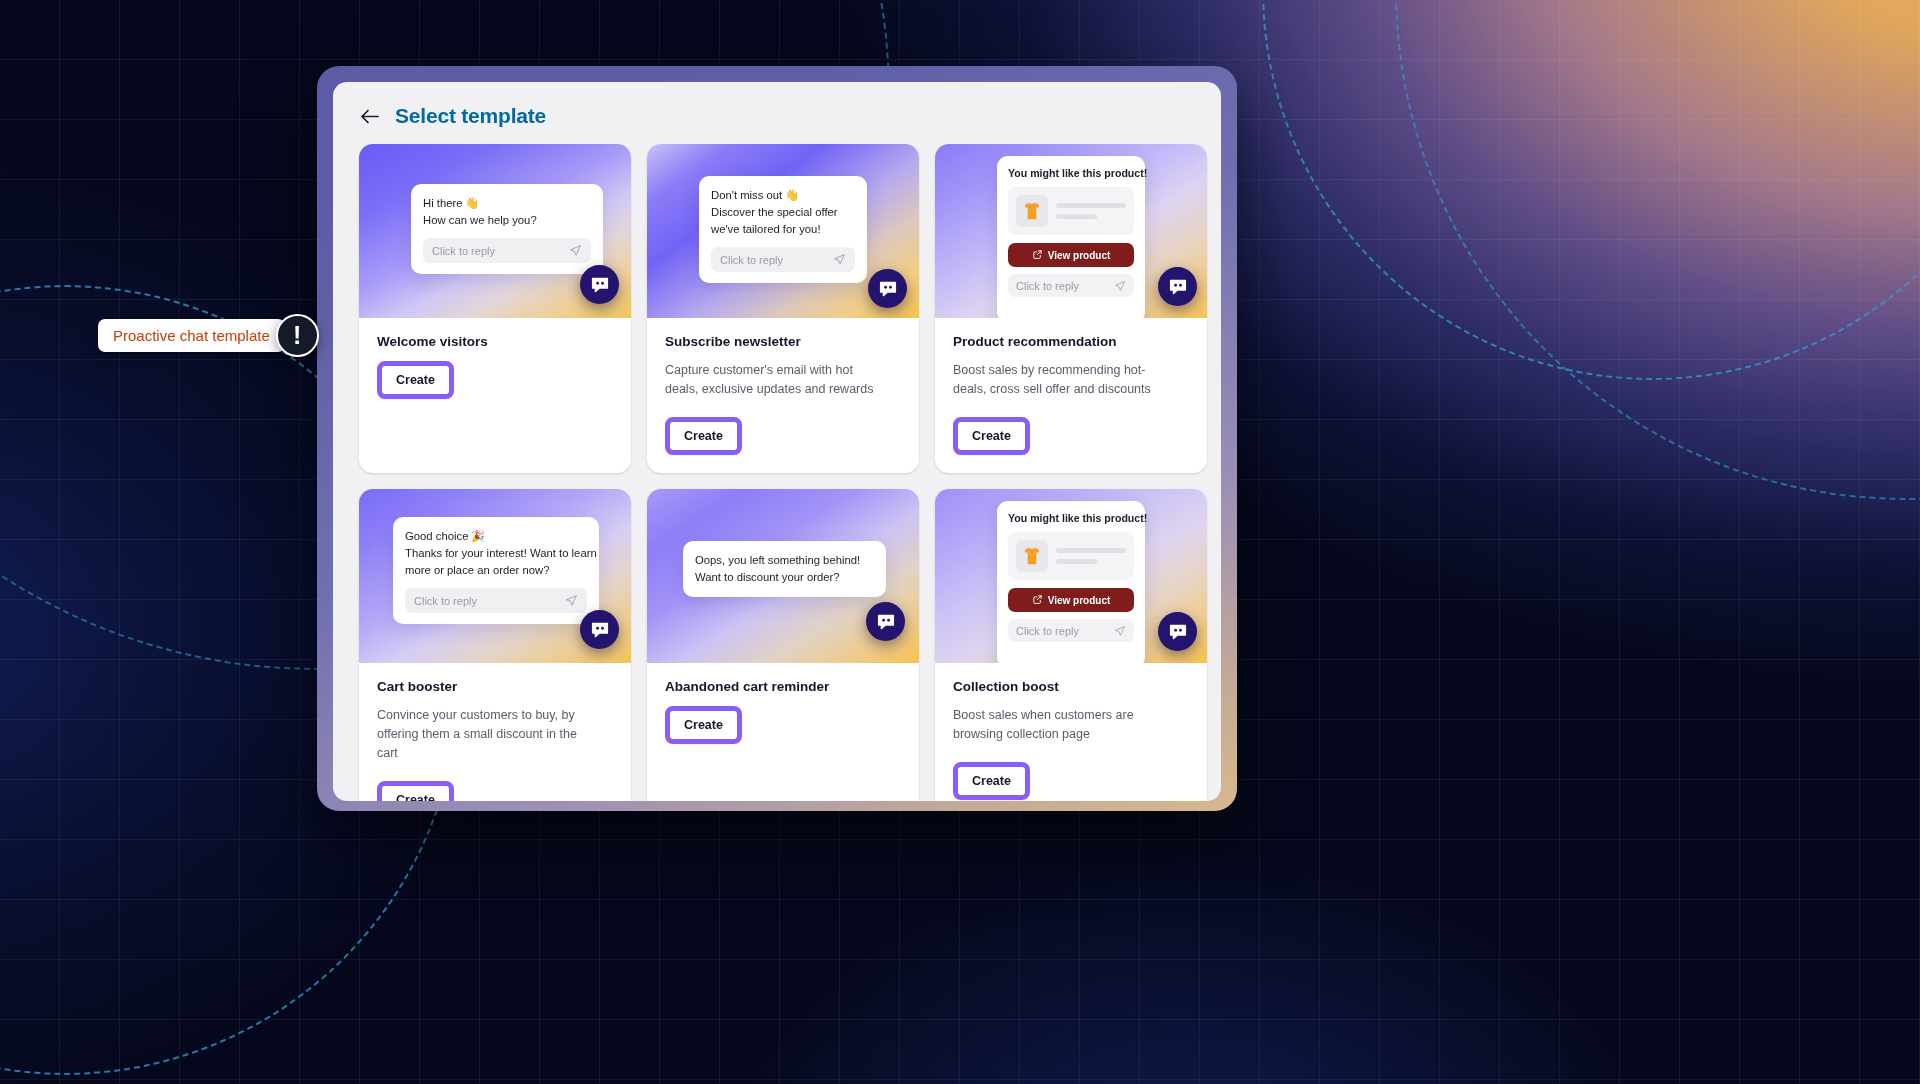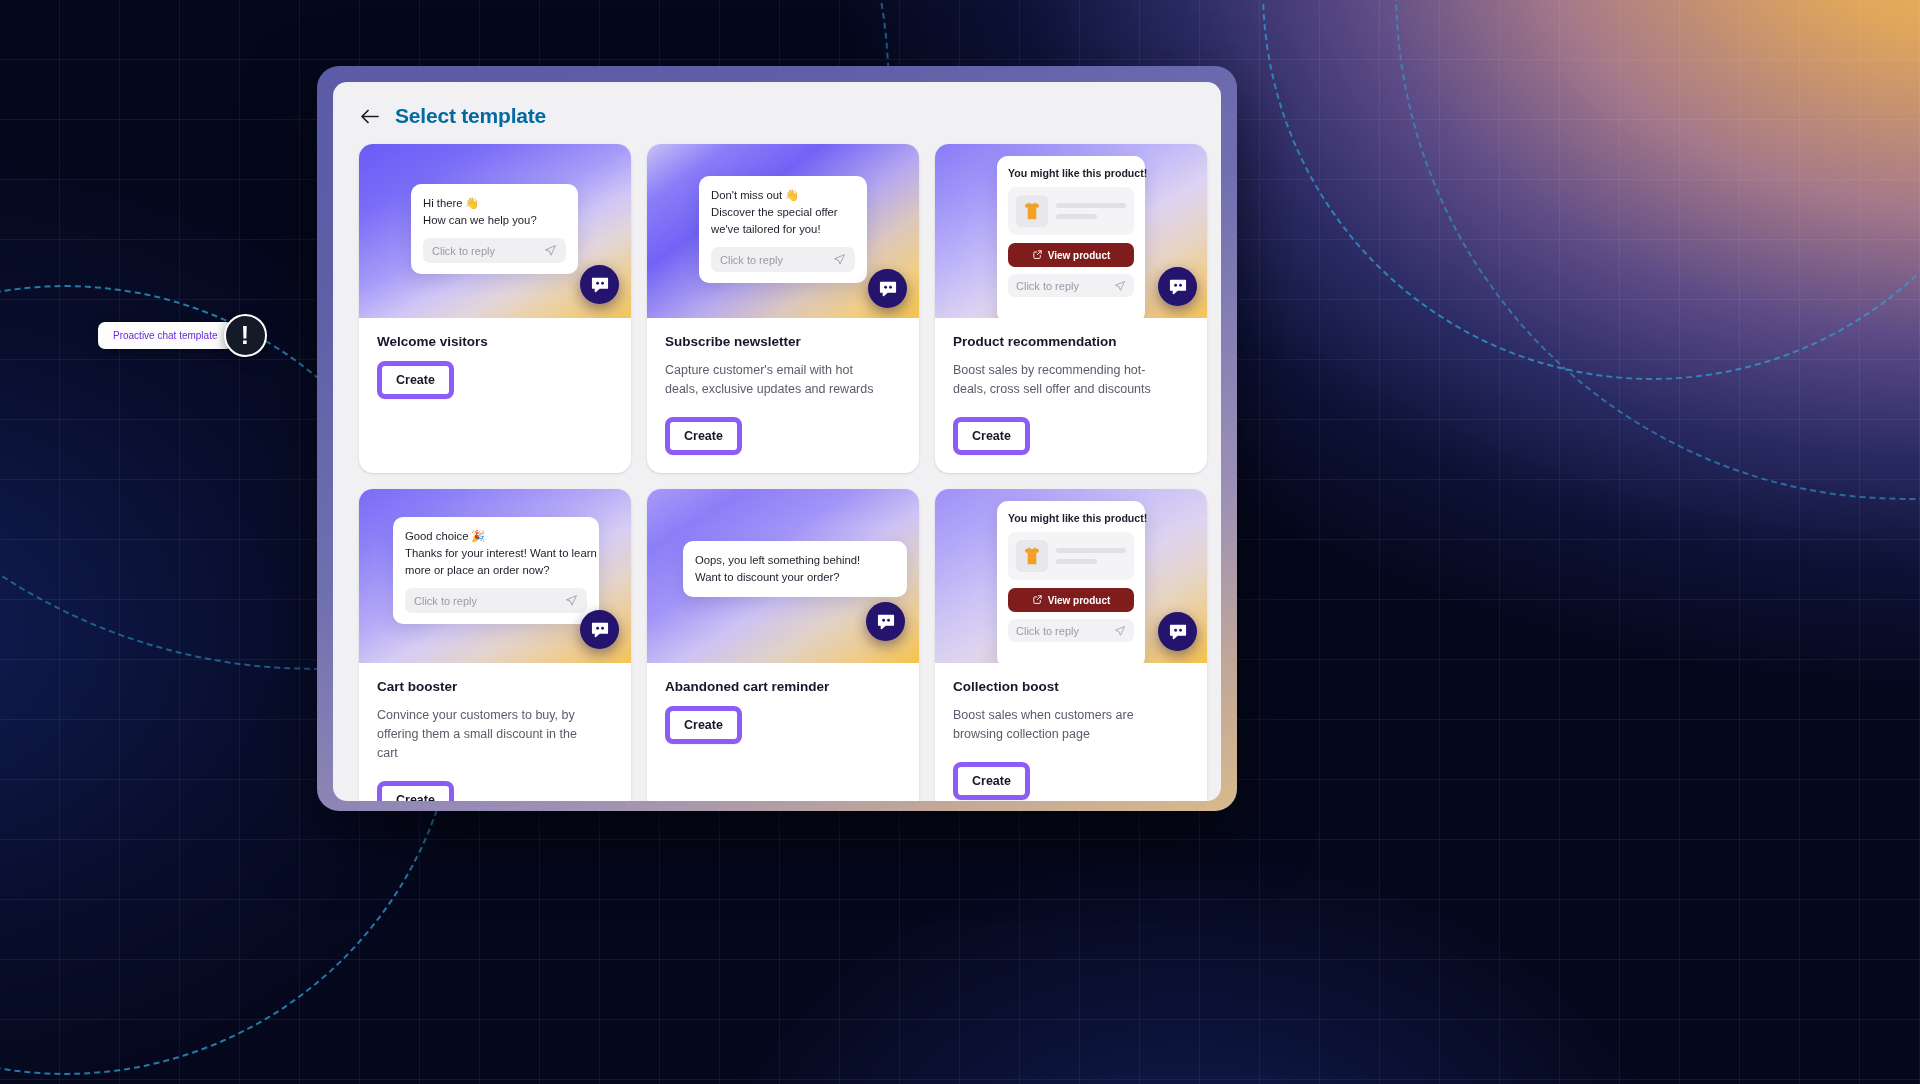--- a/index.html
+++ b/index.html
@@ -229,21 +229,21 @@
   .callout-wrap {
     position: absolute;
     left: 98px; top: 314px;
     display: flex; align-items: center;
     z-index: 40;
   }
   .callout-label {
     background: #fdfdfd;
     border-radius: 7px;
     padding: 8px 15px;
-    font-size: 10px; color: #6d28d9;
+    font-size: 15px; color: #c2410c;
     box-shadow: 0 3px 12px rgba(0,0,0,.35);
     white-space: nowrap;
     text-align: center;
   }
   .callout-badge {
     width: 43px; height: 43px;
     margin-left: -9px;
     border-radius: 50%;
     background: #141a28;
     border: 2.5px solid #ffffff;
@@ -275,21 +275,21 @@
             <path d="M1 7.5h16M7 1.5 1 7.5l6 6" stroke="#1c1c28" stroke-width="1.7" stroke-linecap="round" stroke-linejoin="round"></path>
           </svg>
         </span>
         <span class="modal-title">Select template</span>
       </div>
 
       <div class="cards-grid">
 
         <div class="tmpl-card">
           <div class="thumb">
-            <div class="chat-bubble" style="left:52px; top:40px; width:167px;">
+            <div class="chat-bubble" style="left:52px; top:40px; width:192px;">
               <div class="bubble-msg">Hi there 👋</div>
               <div class="bubble-msg">How can we help you?</div>
               <div class="reply-row">
                 <span class="reply-ph">Click to reply</span>
                 <span class="send-icon">
                   <svg width="13" height="13" viewBox="0 0 24 24" fill="none">
                       <path d="M21 3 3 10.5l7 3 3 7L21 3Z" stroke="currentColor" stroke-width="1.9" stroke-linejoin="round"></path>
                     </svg>
                 </span>
               </div>
@@ -411,21 +411,21 @@
           </div>
           <div class="card-body">
             <div class="card-title">Cart booster</div>
             <div class="card-desc">Convince your customers to buy, by offering them a small discount in the cart</div>
             <button class="create-btn">Create</button>
           </div>
         </div>
 
         <div class="tmpl-card">
           <div class="thumb var-e">
-            <div class="chat-bubble" style="left:36px; top:52px; width:224px;">
+            <div class="chat-bubble" style="left:36px; top:52px; width:203px;">
               <div class="bubble-msg">Oops, you left something behind!</div>
               <div class="bubble-msg">Want to discount your order?</div>
             </div>
             <div class="widget-fab" style="right:14px; bottom:22px;">
               <svg width="22" height="22" viewBox="0 0 24 24" fill="none">
                 <path d="M4.2 4h15.6c.55 0 1 .45 1 1v10.2c0 .55-.45 1-1 1h-8.1l-4.3 3.6c-.5.42-1.2.06-1.2-.58v-3.02H4.2c-.55 0-1-.45-1-1V5c0-.55.45-1 1-1Z" fill="#fff"></path>
                 <circle cx="9.4" cy="10.1" r="1.55" fill="#24146e"></circle>
                 <circle cx="14.8" cy="10.1" r="1.55" fill="#24146e"></circle>
               </svg>
             </div>

